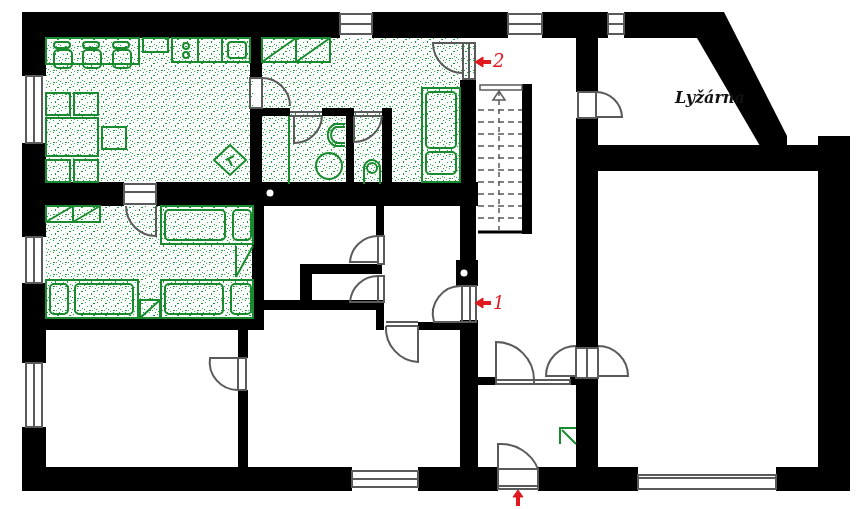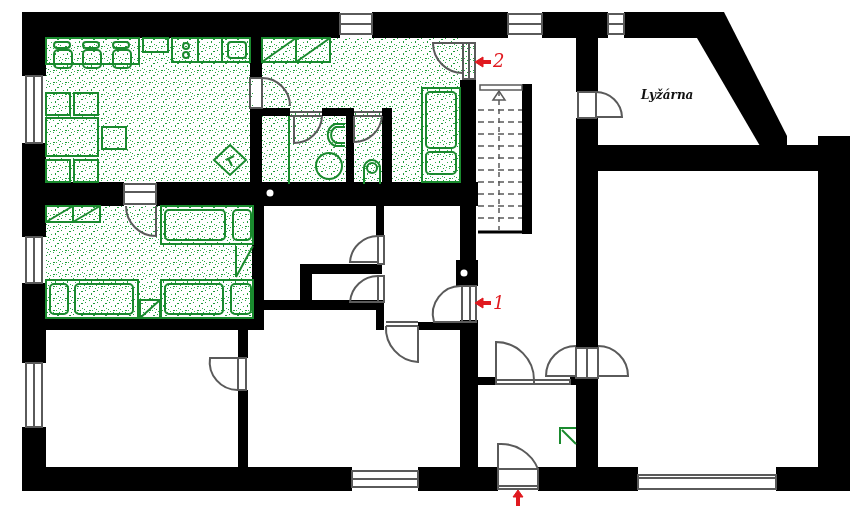--- a/index.html
+++ b/index.html
@@ -1,18 +1,18 @@
 <!DOCTYPE html>
 <html><head>
 <meta charset="utf-8">
 <style>
   html,body{margin:0;padding:0;background:#ffffff;}
   body{width:868px;height:509px;overflow:hidden;position:relative;font-family:"DejaVu Serif",serif;}
   #plan{position:absolute;left:0;top:0;width:868px;height:509px;}
-  .label{position:absolute;font-family:"DejaVu Serif",serif;font-style:italic;font-weight:bold;font-size:12px;color:#111;}
+  .label{position:absolute;font-family:"DejaVu Serif",serif;font-style:italic;font-weight:bold;font-size:16px;color:#111;margin-left:34px;}
   .marker{position:absolute;font-family:"DejaVu Serif",serif;font-style:italic;font-size:18px;color:#e0191f;line-height:1;}
 </style>
 </head>
 <body>
 
 <svg id="plan" viewBox="0 0 868 509" xmlns="http://www.w3.org/2000/svg">
   <defs>
     <pattern id="speckle" width="12" height="12" patternUnits="userSpaceOnUse">
       <rect width="12" height="12" fill="#ffffff"></rect>
       <rect x="1" y="2" width="1" height="1" fill="#1f9a3a"></rect>

